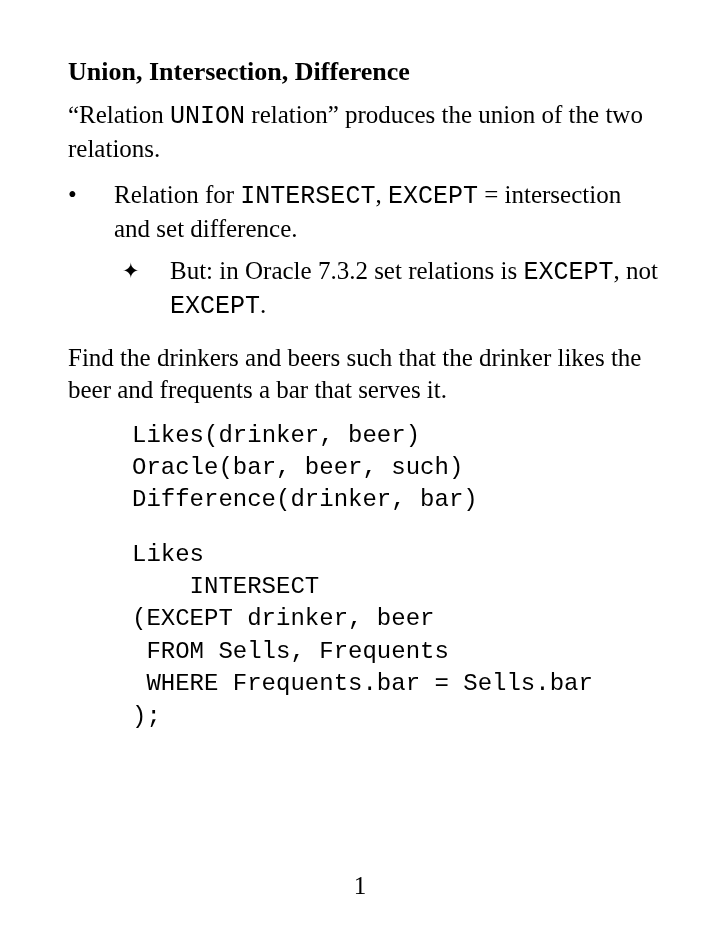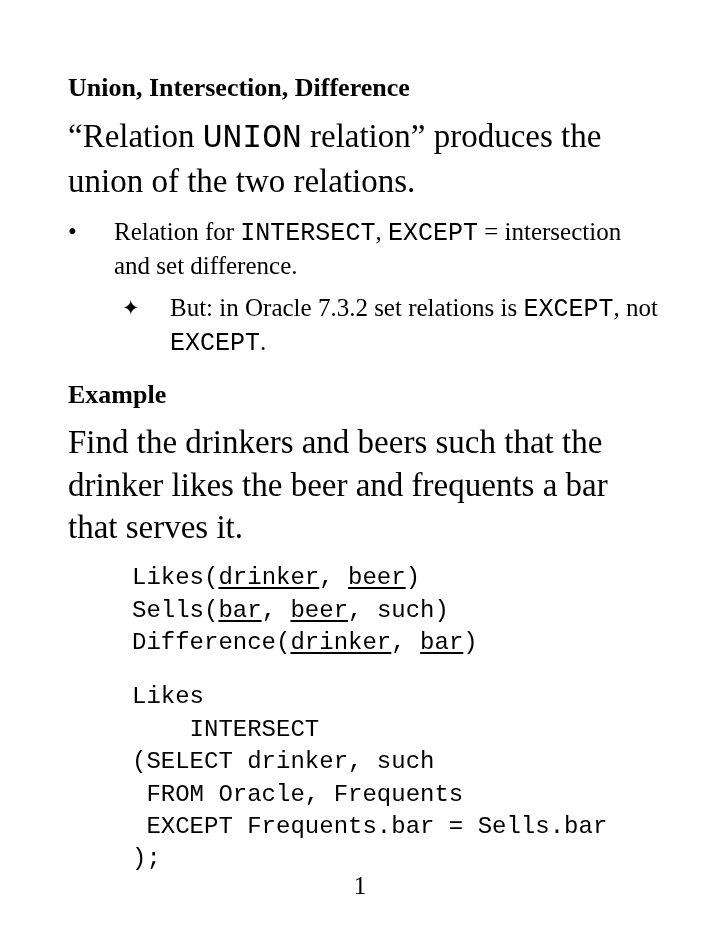--- a/index.html
+++ b/index.html
@@ -8,31 +8,31 @@
     width: 720px;
     height: 932px;
     background: #ffffff;
     font-family: "Nimbus Roman", "Times New Roman", Times, serif;
     color: #000000;
   }
   .page {
     box-sizing: border-box;
     width: 720px;
     height: 932px;
-    padding: 72px 60px 0 68px;
+    padding: 56px 60px 0 68px;
     position: relative;
   }
   .h {
     font-weight: bold;
     font-size: 26px;
     margin: 0 0 10px 0;
     line-height: 1.25;
   }
   .p {
-    font-size: 33px;
+    font-size: 25px;
     line-height: 1.28;
     margin: 0 0 14px 0;
   }
   .mono {
     font-family: "Nimbus Mono", "Courier New", Courier, monospace;
   }
   ul.bullet {
     list-style: none;
     margin: 0 0 18px 0;
     padding: 0;
@@ -71,21 +71,20 @@
   }
   .code {
     font-family: "Nimbus Mono", "Courier New", Courier, monospace;
     font-size: 24px;
     line-height: 1.35;
     white-space: pre;
     margin-left: 64px;
     margin-top: 6px;
   }
   .u {
-    text-decoration: underline;
     text-underline-offset: 3px;
     text-align: center;
   }
   .page-number {
     position: absolute;
     bottom: 32px;
     left: 0;
     width: 720px;
     text-align: center;
     font-size: 25px;
@@ -112,31 +111,30 @@
 
       <ul class="diamond">
         <li>
           <span class="marker">✦</span>
           <span>But: in Oracle 7.3.2 set relations is </span><span class="mono">EXCEPT</span><span>, not </span><span class="mono">EXCEPT</span><span>.</span>
         </li>
       </ul>
     </li>
   </ul>
 
-  <div class="h">Example</div>
 
   <div class="p">Find the drinkers and beers such that the drinker likes the beer and frequents a bar that serves it.</div>
 
   <div class="code"><span>Likes</span>(<span class="u">drinker</span>, <span class="u">beer</span>)
-<span>Sells</span>(<span class="u">bar</span>, <span class="u">beer</span>, <span>such</span>)
+<span>Oracle</span>(<span class="u">bar</span>, <span class="u">beer</span>, <span>such</span>)
 <span>Difference</span>(<span class="u">drinker</span>, <span class="u">bar</span>)</div>
 
   <div class="spacer"></div>
 
   <div class="code"><span>Likes</span>
 <span>    INTERSECT</span>
-<span>(SELECT drinker, such</span>
-<span> FROM Oracle, Frequents</span>
-<span> EXCEPT Frequents.bar = Sells.bar</span>
+<span>(EXCEPT drinker, beer</span>
+<span> FROM Sells, Frequents</span>
+<span> WHERE Frequents.bar = Sells.bar</span>
 <span>);</span></div>
 
   <div class="page-number">1</div>
 </div>
 
 </body></html>

